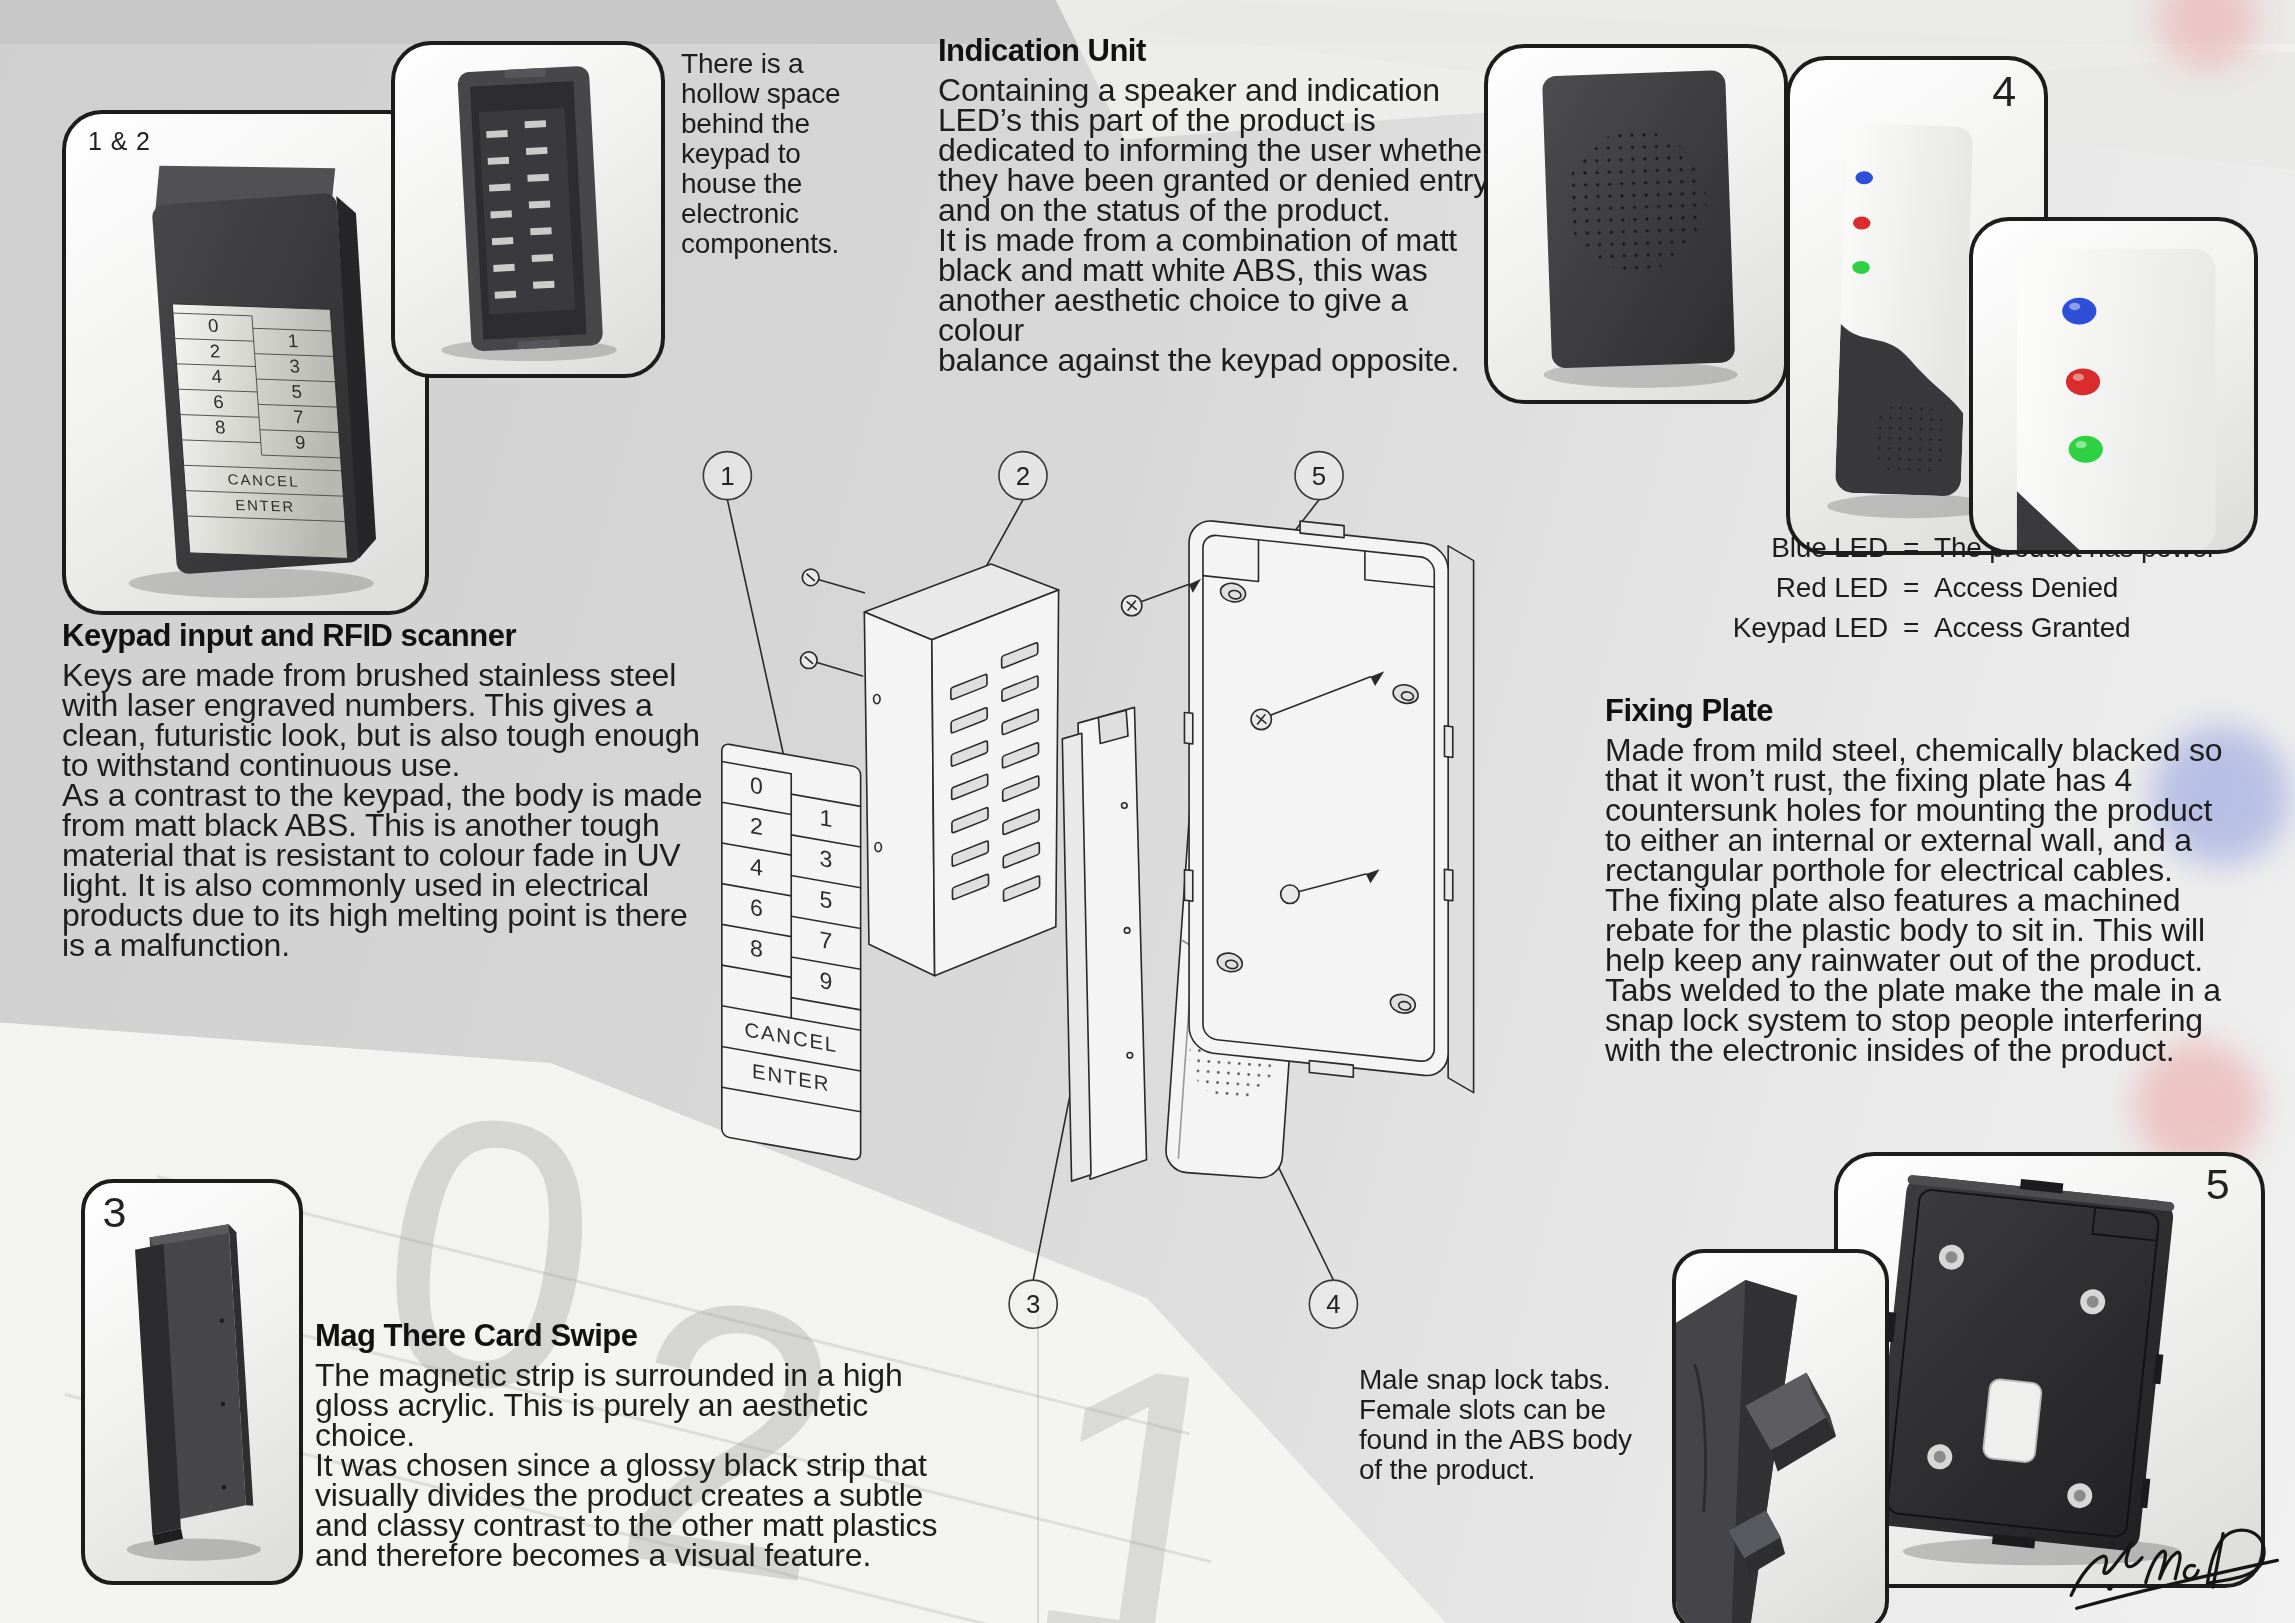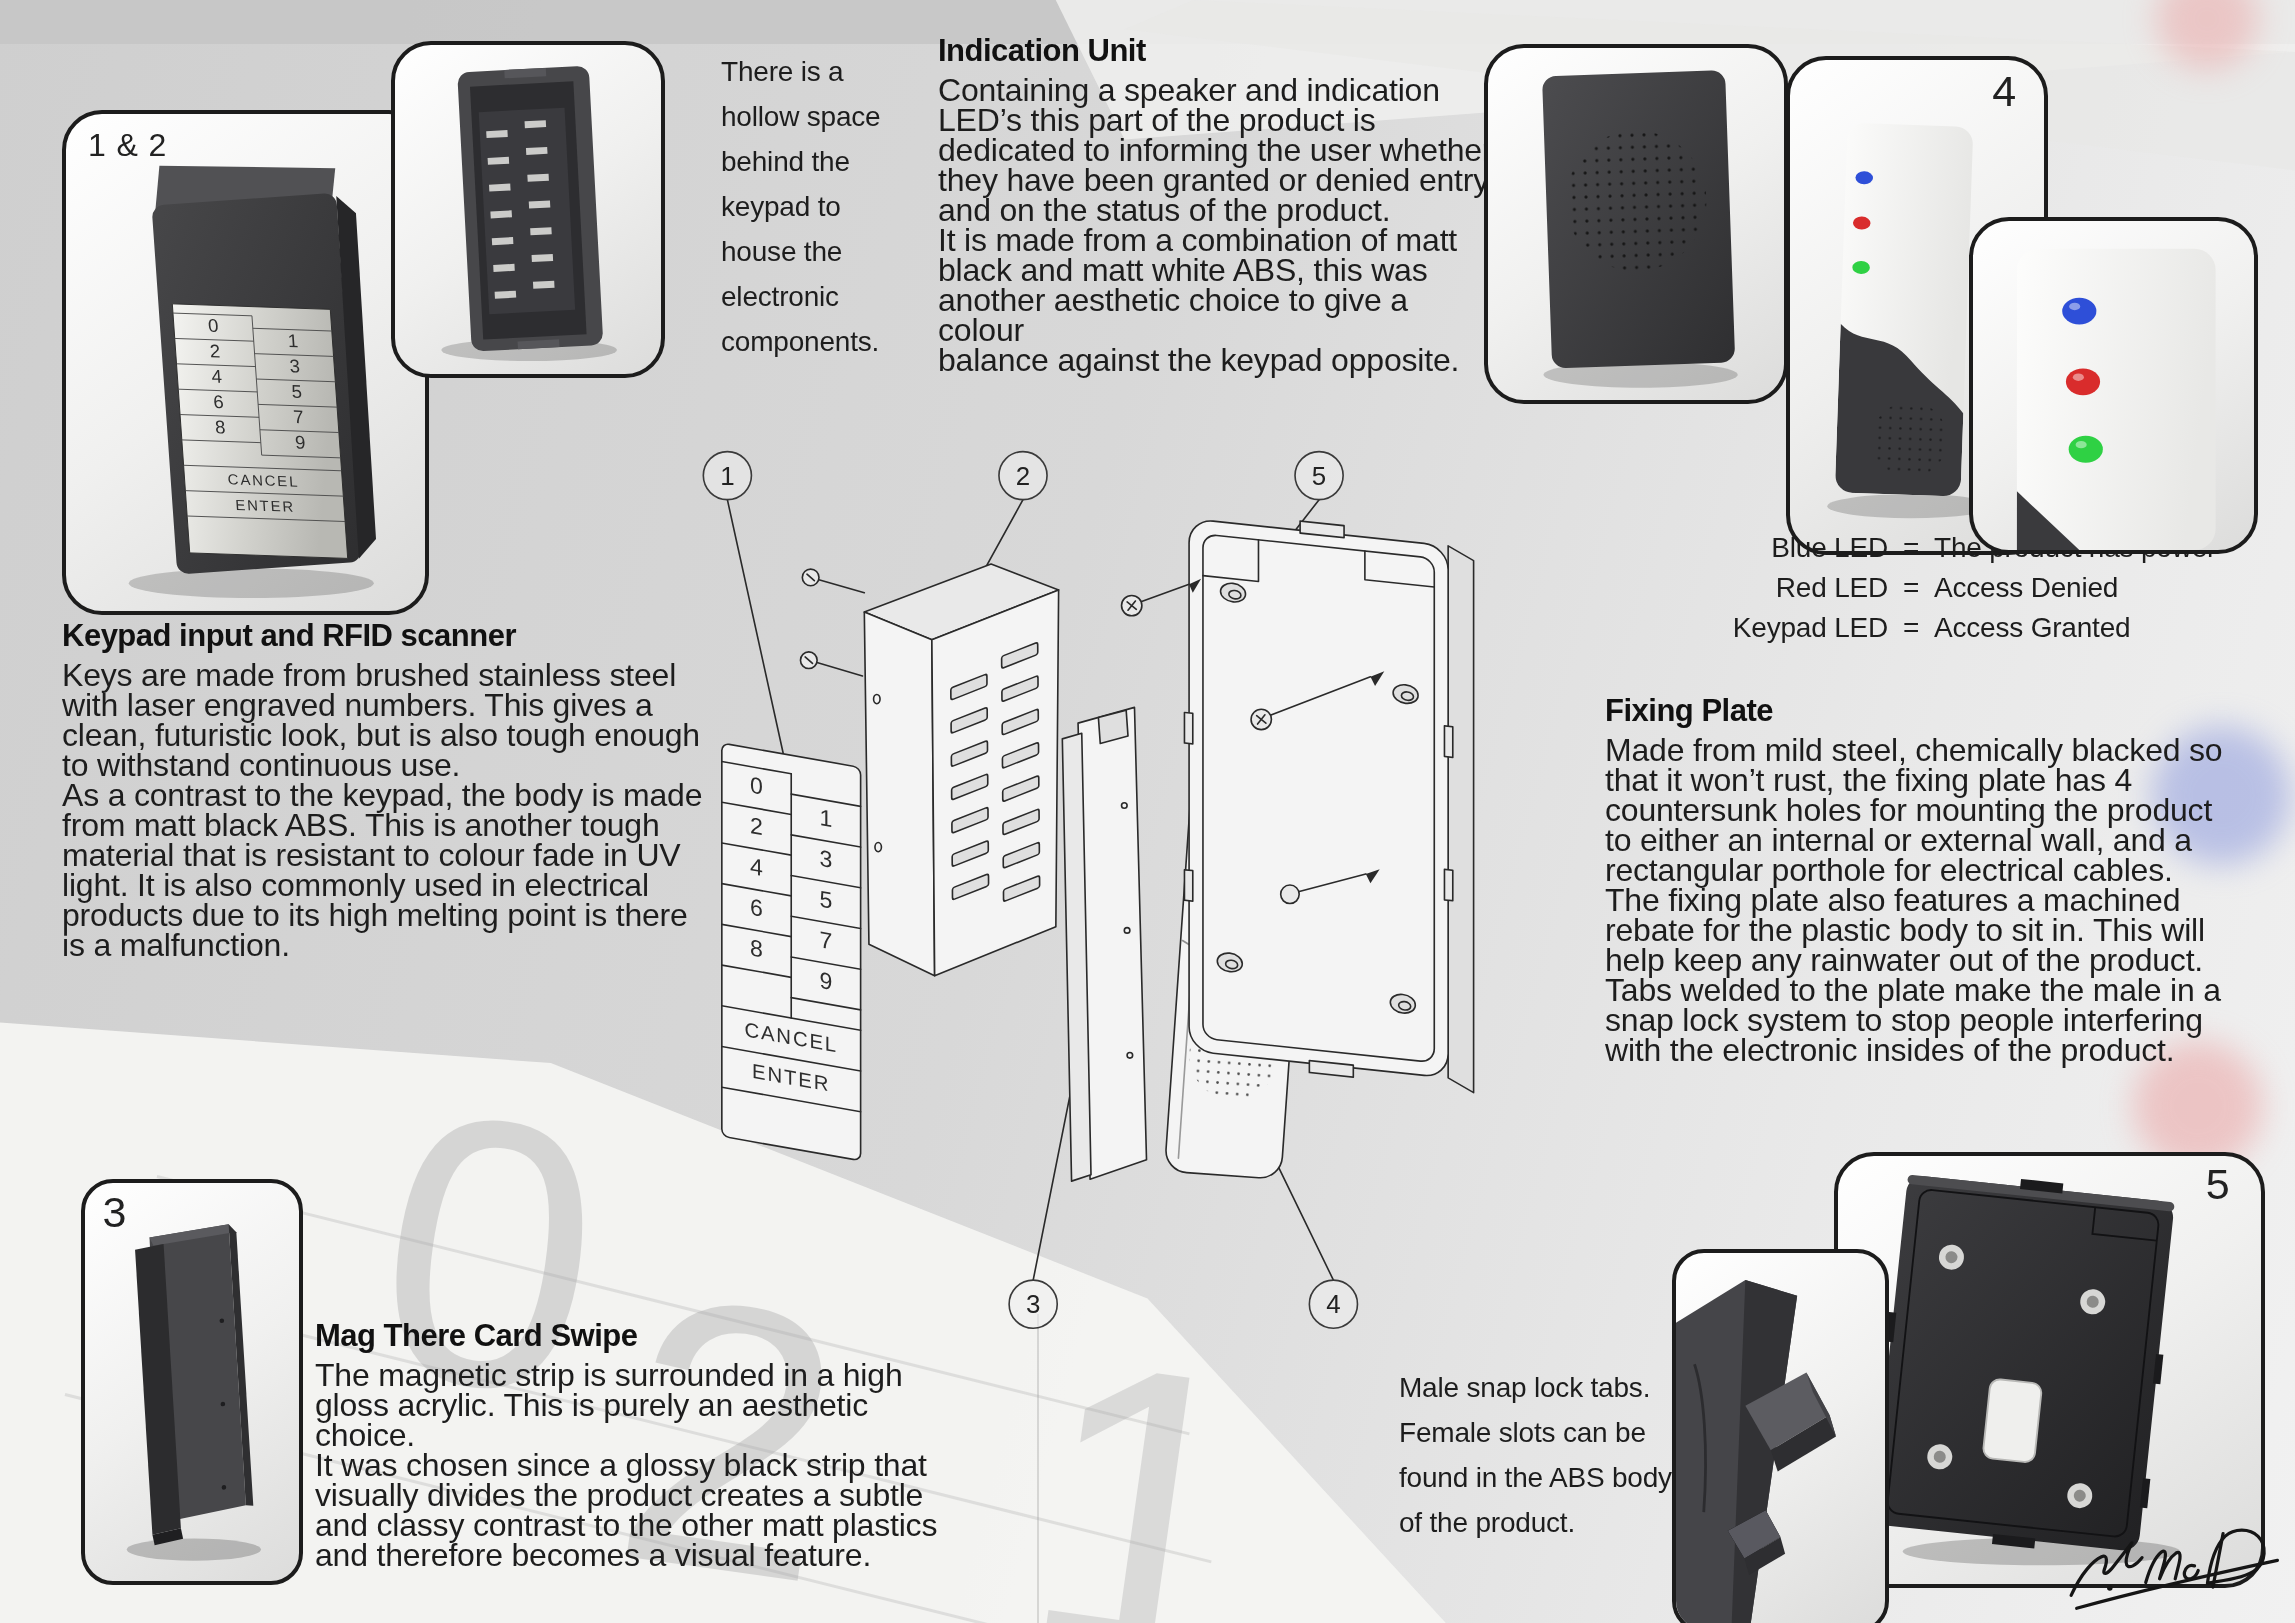--- a/index.html
+++ b/index.html
@@ -21,21 +21,21 @@
   .ghost-vline{background:#9e9e9e;opacity:.35;}
   
   .panel{border:4.2px solid #1c1c1c;border-radius:40px;overflow:hidden;
          background:linear-gradient(145deg,#ffffff 0%,#f0f0ef 50%,#dcdcdb 100%);z-index:2;}
   .panel.front{z-index:3;}
   .fig-label{position:absolute;font-weight:300;color:#222;z-index:4;letter-spacing:0.9px;}
   
   .tblock{z-index:2;}
   .tblock h2{margin:0 0 5.6px 0;font-size:31px;font-weight:700;color:#111;letter-spacing:-0.5px;}
   .tbody{font-size:32px;line-height:30px;white-space:pre-line;color:#1d1d1d;letter-spacing:-0.2px;}
-  .note{font-size:28px;line-height:45px;white-space:pre-line;color:#1d1d1d;z-index:2;letter-spacing:-0.2px;margin-left:40px;}
+  .note{font-size:28px;line-height:30px;white-space:pre-line;color:#1d1d1d;z-index:2;letter-spacing:-0.2px;}
   
   .legend{z-index:2;font-size:28px;line-height:40px;letter-spacing:-0.2px;}
   .legend .row{display:grid;grid-template-columns:167px 46px 416px;}
   .legend .term{text-align:right;}
   .legend .eq{text-align:center;}
   .legend .def{text-align:left;}
   svg text{font-family:"Liberation Sans",sans-serif;}
   .ln{stroke:#2a2a2a;stroke-width:3.5;fill:none;stroke-linejoin:round;stroke-linecap:round;}
   .face{fill:#f4f4f4;stroke:#2a2a2a;stroke-width:3.5;stroke-linejoin:round;}
   .face2{fill:#e9e9e9;stroke:#2a2a2a;stroke-width:3.5;stroke-linejoin:round;}
@@ -113,21 +113,21 @@
             <text x="255" y="140">3</text>
             <text x="255" y="195">5</text>
             <text x="255" y="250">7</text>
             <text x="255" y="305">9</text>
             <text x="170" y="388" font-size="32" letter-spacing="4">CANCEL</text>
             <text x="170" y="443" font-size="32" letter-spacing="4">ENTER</text>
           </g>
         </g>
       </g>
     </svg>
-    <span class="fig-label" style="left:22px;top:13px;font-size:32px;">1 &amp; 2</span>
+    <span class="fig-label" style="left:22px;top:13px;font-size:25px;">1 &amp; 2</span>
   </div>
 
   <div class="abs panel" style="left:391px;top:41px;width:266px;height:329px;">
     <svg width="266" height="329" viewBox="0 0 575 712">
       <ellipse cx="290" cy="660" rx="190" ry="24" fill="rgba(0,0,0,0.18)"></ellipse>
       <g transform="rotate(-3 287 356)">
         <rect x="150" y="52" width="285" height="605" rx="26" fill="#47474a"></rect>
         <rect x="176" y="84" width="224" height="548" fill="#2d2d30"></rect>
         <rect x="192" y="140" width="186" height="438" fill="#3a3a3e"></rect>
         <g fill="#dcdcd9" opacity="0.9">

